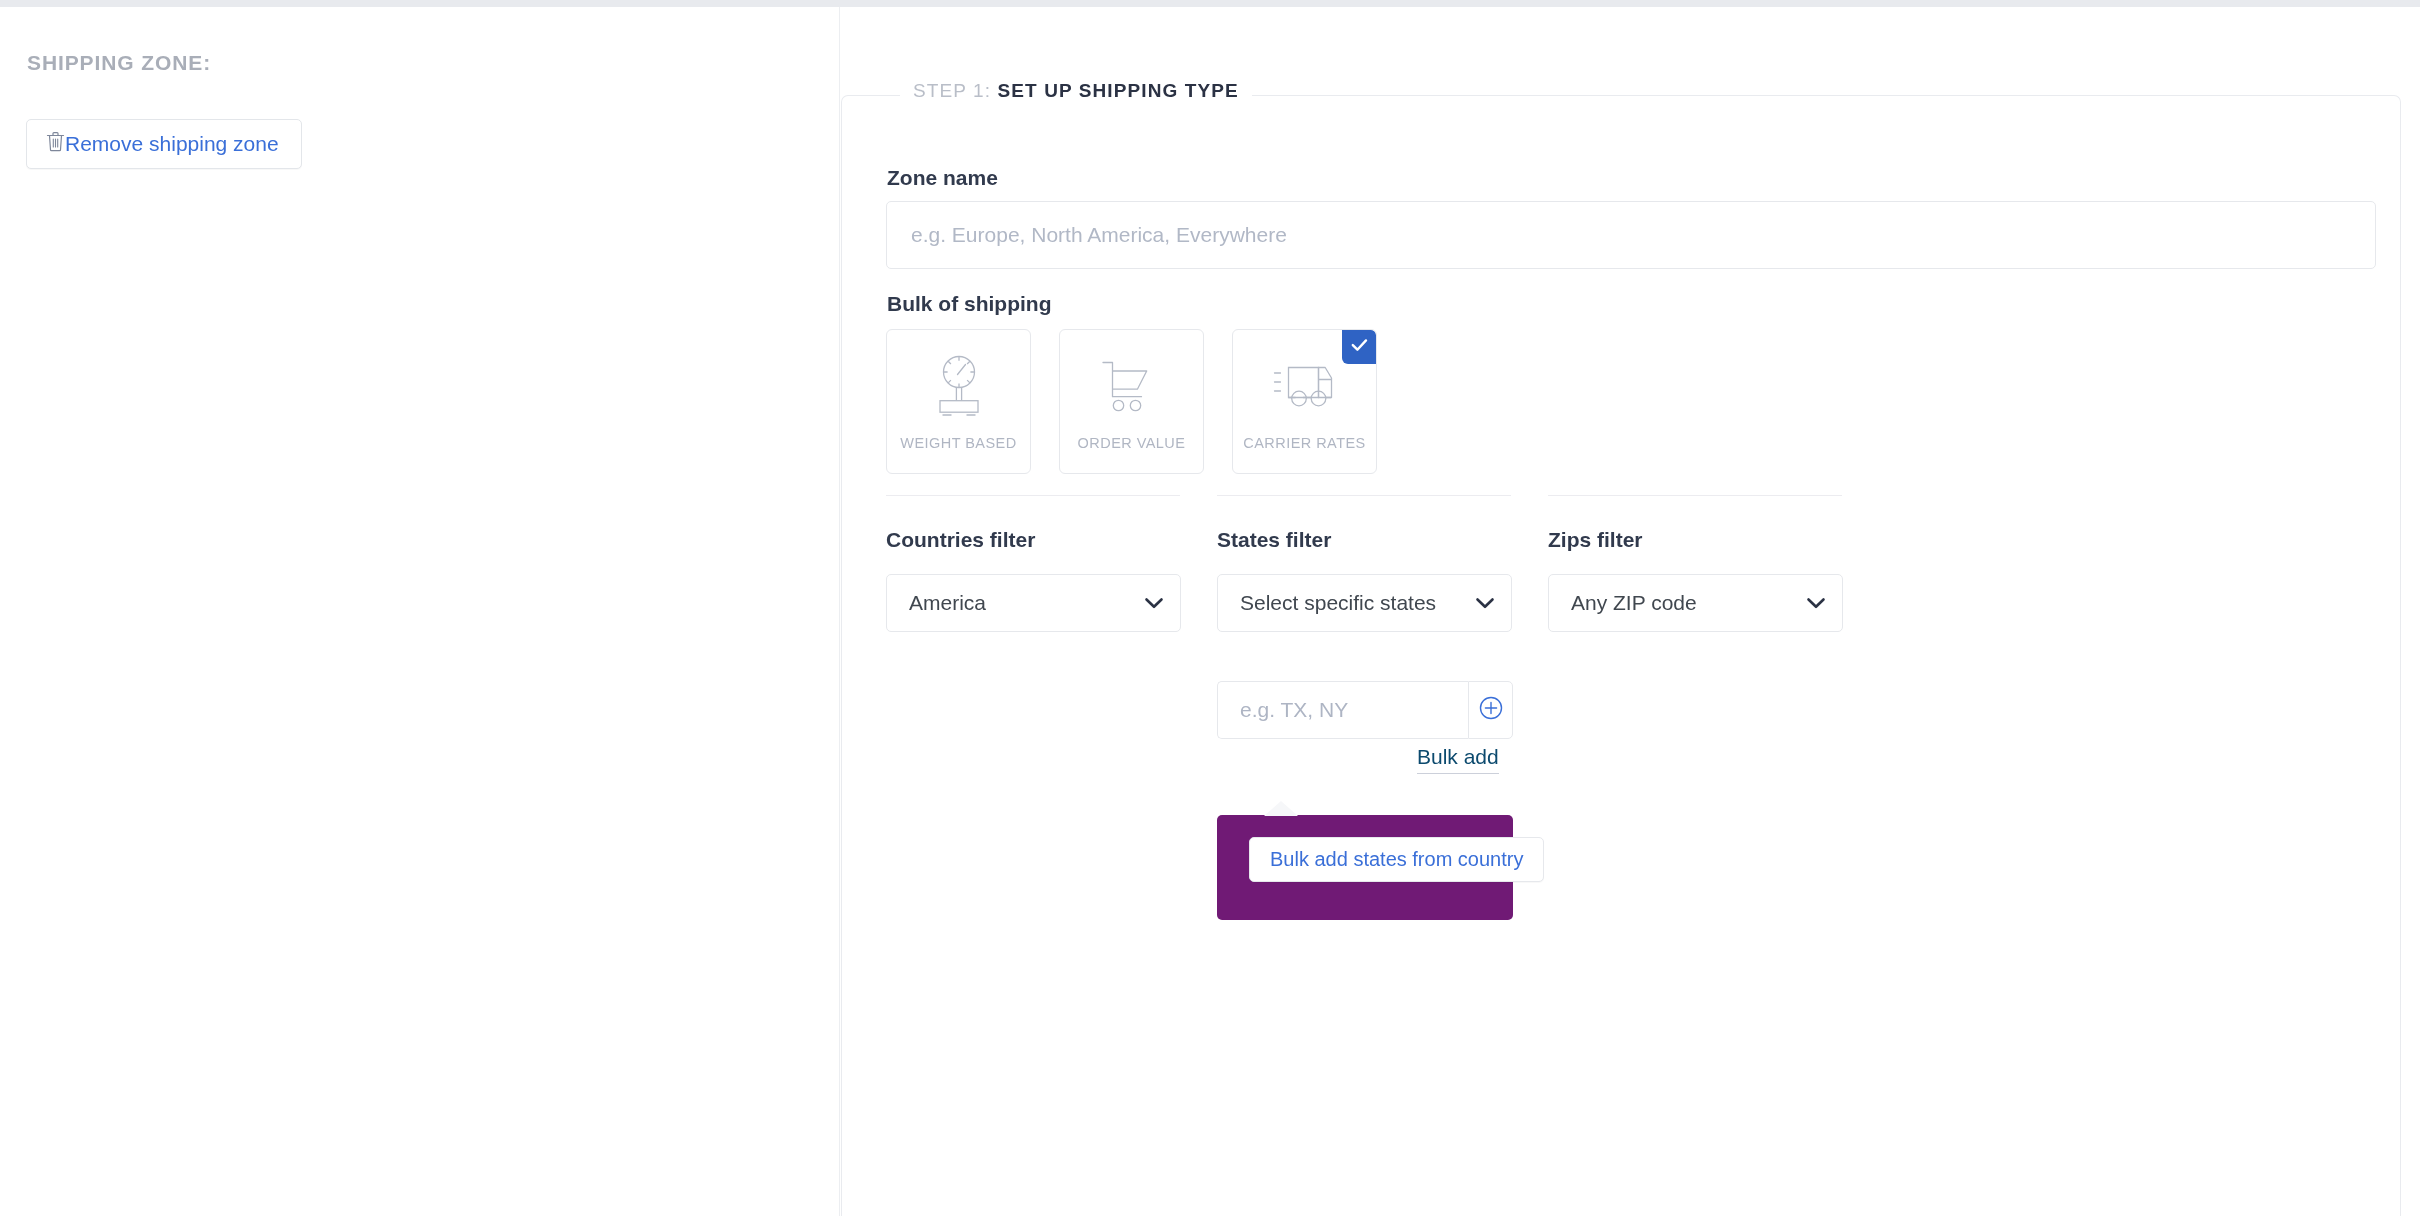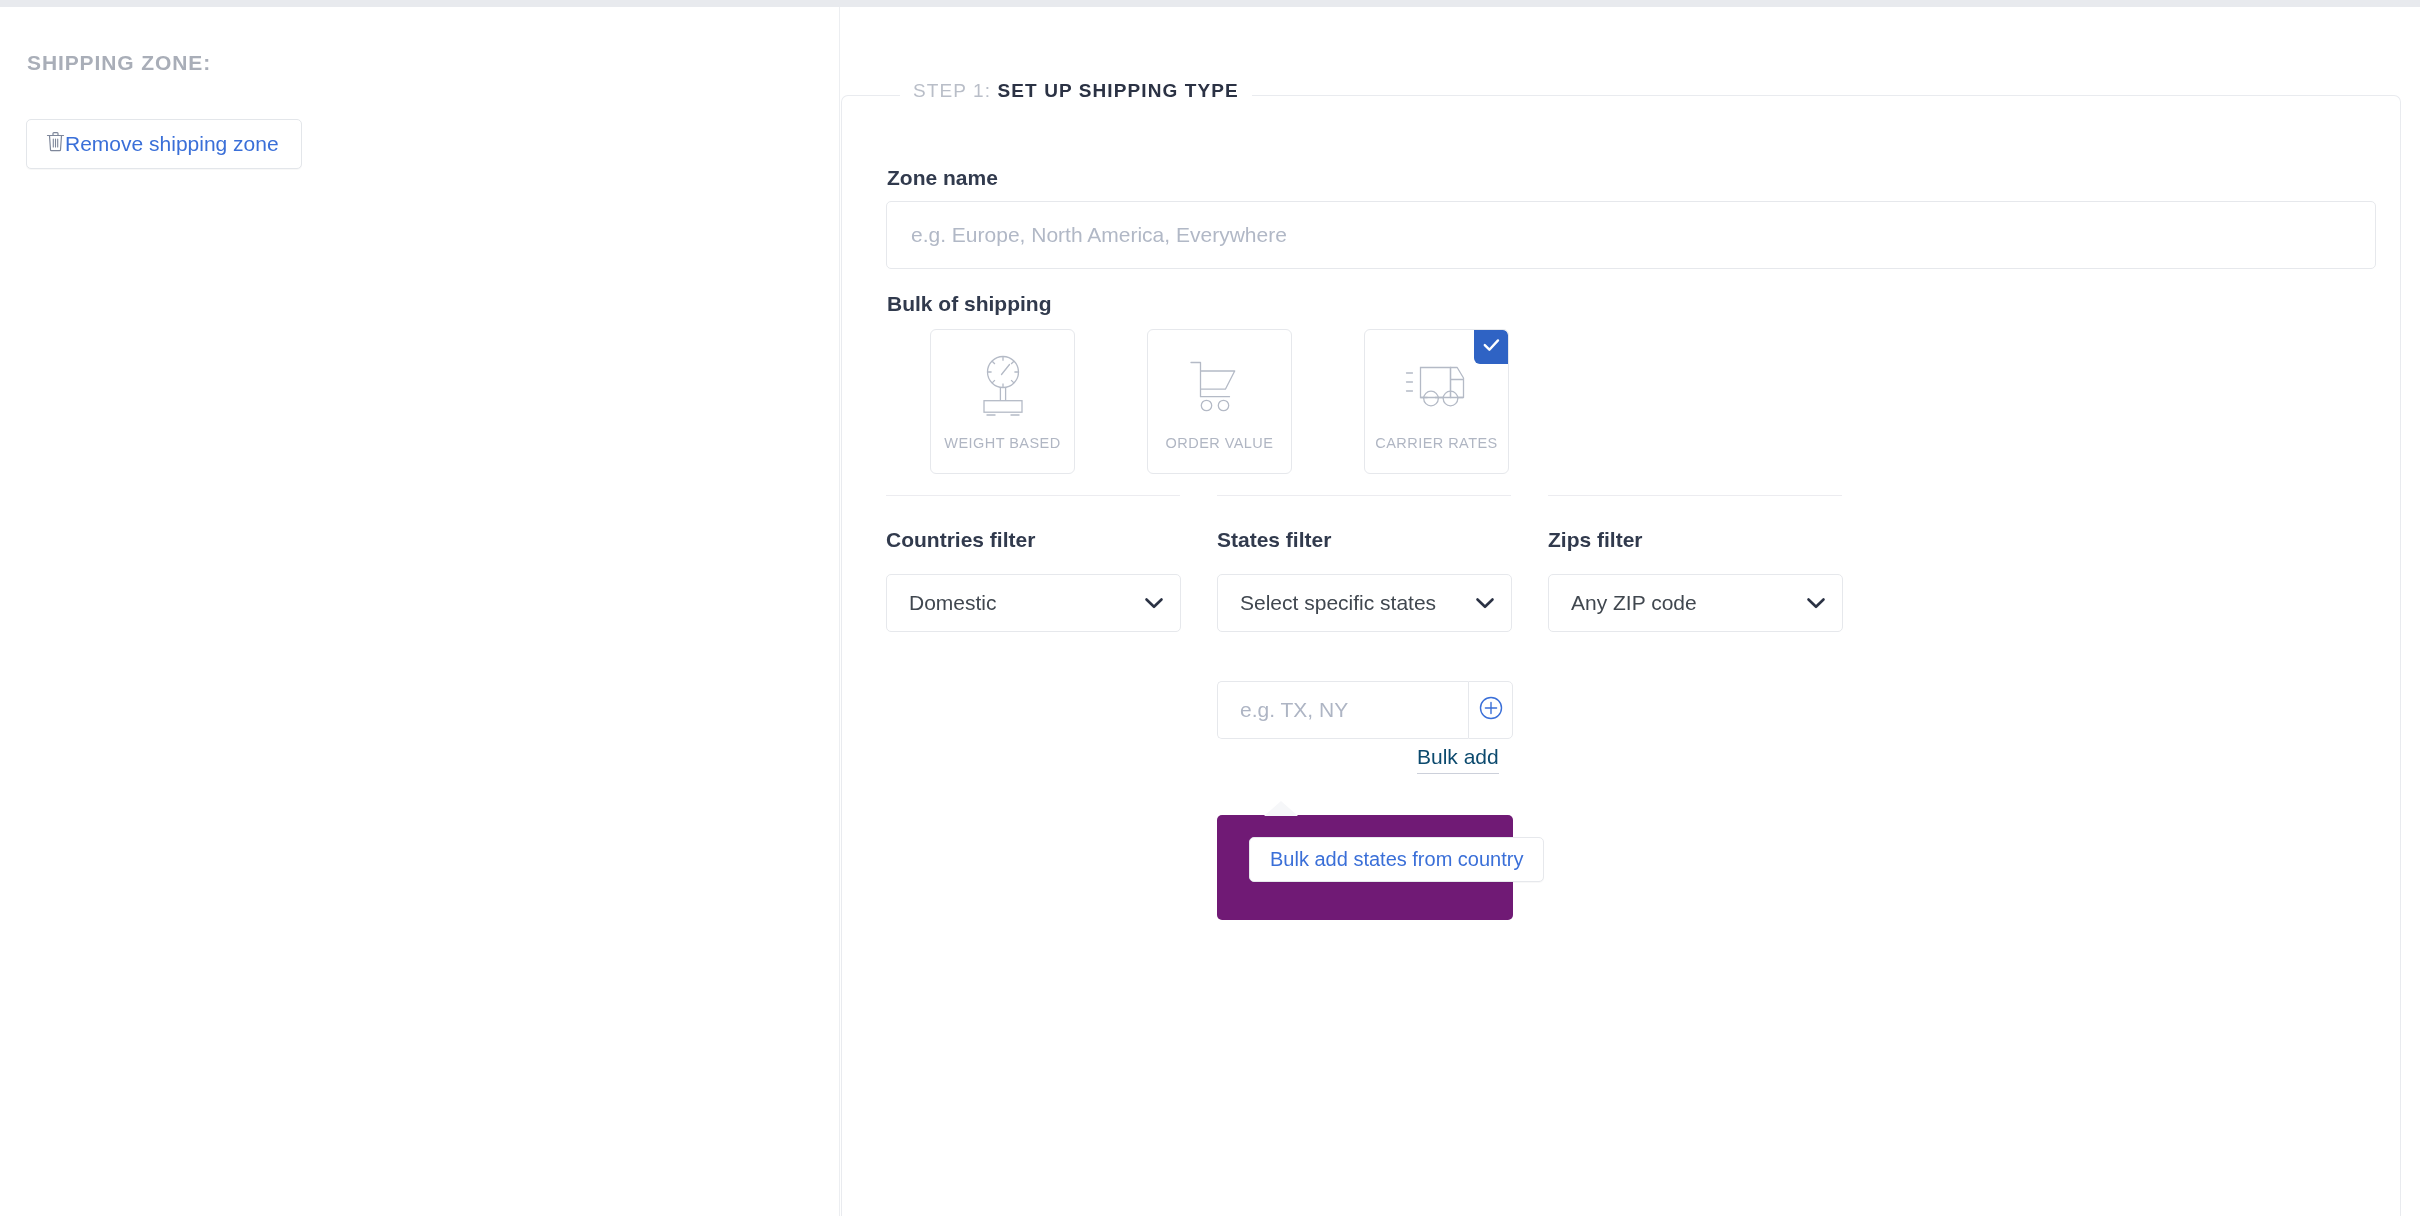--- a/index.html
+++ b/index.html
@@ -111,21 +111,20 @@
     width: 145px; height: 145px;
     border: 1px solid #e6e8ec;
     border-radius: 6px;
     background: #ffffff;
     cursor: pointer;
     display: flex;
     flex-direction: column;
     align-items: center;
     justify-content: flex-start;
     overflow: hidden;
-    margin-left: 44px;
   }
   .card .icon-wrap {
     margin-top: 20px; height: 72px;
     display: flex; align-items: center; justify-content: center;
   }
   .card .card-label {
     position: absolute;
     left: 0; right: 0; top: 105px;
     text-align: center;
     font-size: 14.5px;
@@ -334,21 +333,21 @@
       </div>
     </div>
 
     <div class="divider div-1"></div>
     <div class="divider div-2"></div>
     <div class="divider div-3"></div>
 
     <div class="filter-col fc-1">
       <label class="field-label">Countries filter</label>
       <div class="select-box">
-        <span>Domestic</span>
+        <span>America</span>
         <span class="chev">
           <svg width="20" height="13" viewBox="0 0 20 13" fill="none">
             <path d="M2.5 2.5L10 9.8l7.5-7.3" stroke="#2b3244" stroke-width="2.6" stroke-linecap="round" stroke-linejoin="round"></path>
           </svg>
         </span>
       </div>
     </div>
 
     <div class="filter-col fc-2">
       <label class="field-label">States filter</label>

